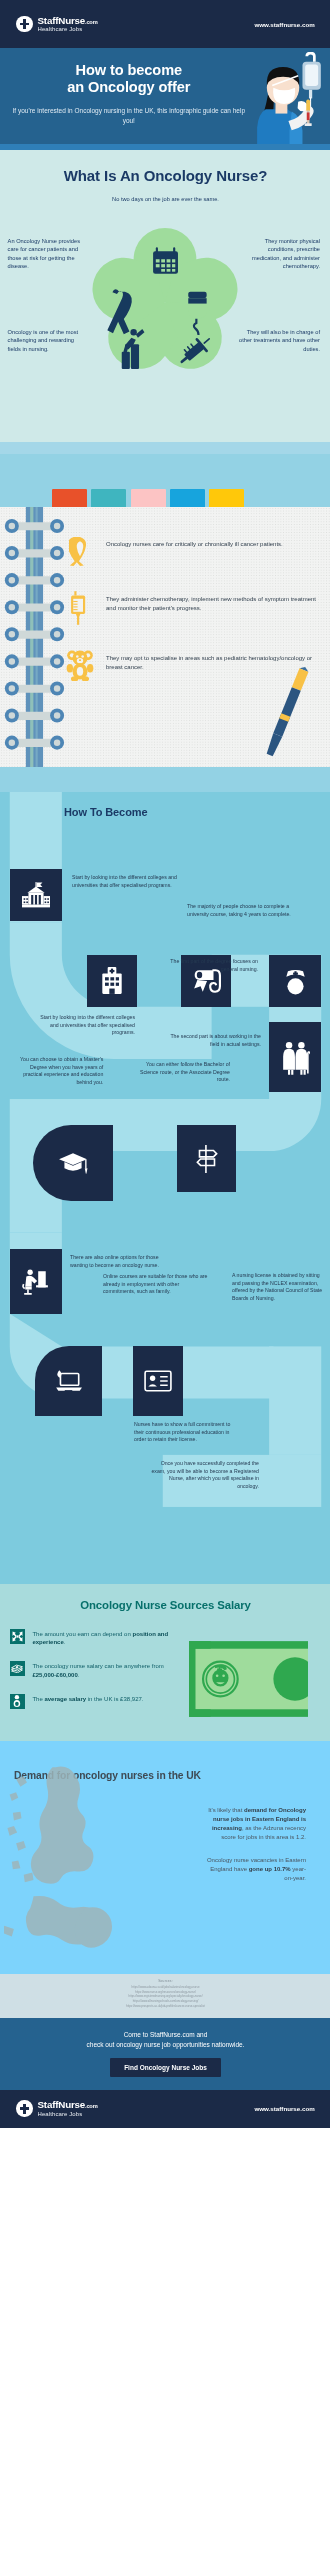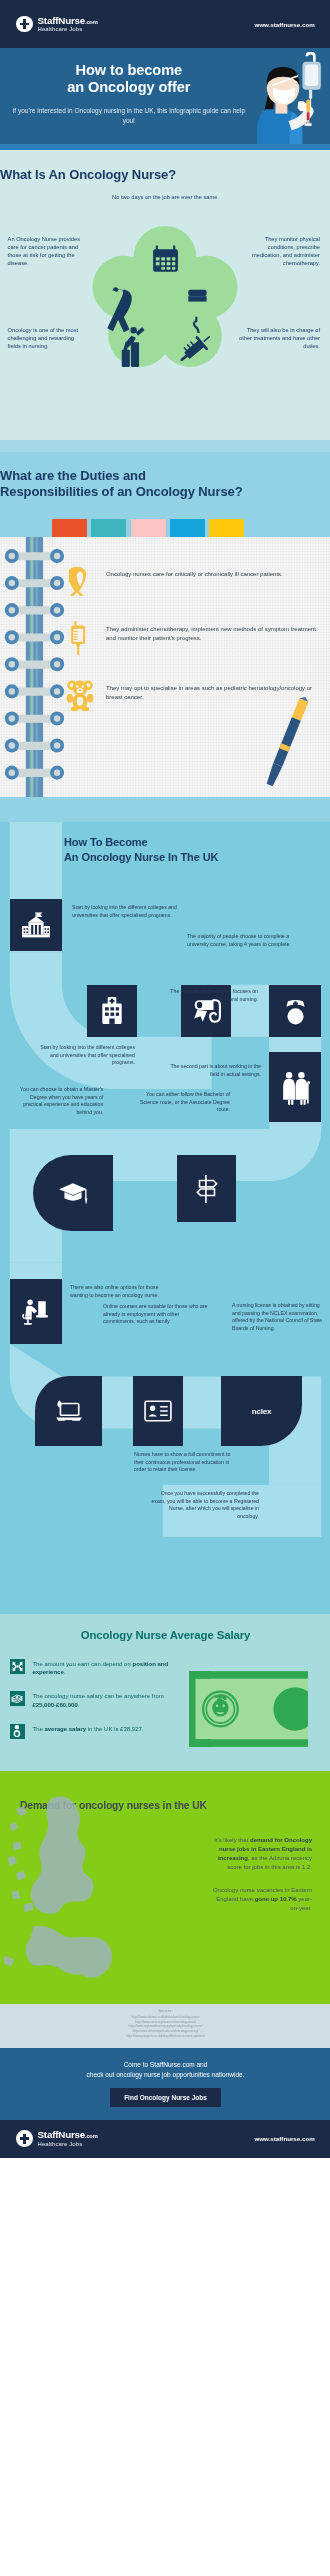--- a/index.html
+++ b/index.html
@@ -61,21 +61,21 @@
     margin-top: 9.8px;
     padding: 0 81px 0 7.6px;
   }
   
   .nurse { position: absolute; right: 7.6px; top: 4.3px; width: 81px; height: 108px; }
   .hero-stripe { height: 6.5px; background: #2f7fb8; }
 
   
   .sec-whatis { background: #cfe9e8; padding: 16.3px 0 14px 0; }
   .sec-title {
-    text-align: left; font-size: 13px; font-weight: bold;
+    text-align: center; font-size: 15px; font-weight: bold;
     color: #1b3a66; letter-spacing: -0.1px; line-height: 1.25;
   }
   .petal-wrap { position: relative; width: 331px; height: 233px; margin-top: 9.8px; }
   .petal-note { font-size: 5.7px; line-height: 1.45; color: #1b3a66; position: absolute; }
   .n-top   { width: 119px; left: 106px; top: 0px;   text-align: center; }
   .n-left  { width: 81px; left: 7.6px;  top: 42px;  text-align: left; }
   .n-right { width: 81px; left: 239px; top: 42px;  text-align: right; }
   .n-bl    { width: 81px; left: 7.6px;  top: 133px; text-align: left; }
   .n-br    { width: 81px; left: 239px; top: 133px; text-align: right; }
   .flower { position: absolute; left: 92px; top: 26px; width: 146px; height: 163px; }
@@ -124,21 +124,21 @@
   .salary-body { display: flex; margin-top: 17.4px; padding: 0 9.8px; }
   .salary-list { width: 179px; }
   .salary-item { display: flex; gap: 7.6px; align-items: flex-start; margin-bottom: 14px; }
   .sal-ico { width: 15px; height: 15px; background: #07706b; flex: 0 0 15px;
              display:flex; align-items:center; justify-content:center; }
   .sal-text { font-size: 6px; line-height: 1.45; color: #115f68; padding-top: 1.1px; }
   .sal-text b { color: #0c4f58; }
   .banknote { width: 119px; height: 76px; position: relative; margin-top: 12px; }
 
   
-  .sec-demand { background: #84cc16; position: relative; padding: 15px 0 11px 8px; min-height: 233px; }
+  .sec-demand { background: #7dd3fc; position: relative; padding: 15px 0 11px 2px; min-height: 233px; }
   .demand-title {
     font-size: 10.3px; font-weight: bold; color: #3e4a54;
     letter-spacing: -0.1px; padding: 14px 6.5px 0 12px;
   }
   .uk-map { position: absolute; left: 4.3px; top: 22px; width: 163px; height: 206px; opacity: .85; }
   .demand-note {
     position: relative; width: 103px; margin-left: 201px; margin-top: 25px;
     font-size: 6px; line-height: 1.5; color: #4a5560; text-align: right;
   }
   .demand-note b { color: #333f4a; }
@@ -291,24 +291,20 @@
           <path d="M18 10 v12 M26 10 v12 M34 10 v12" stroke-width="3"></path>
           <path d="M12 24 L0 24"></path>
           <path d="M54 24 L66 24" stroke-width="3"></path>
         </g>
       </svg>
     </div>
   </div>
   <div class="sec-whatis-foot"></div>
 
   <div class="sec-duties">
-    <div class="sec-title">
-      <div>What are the Duties and</div>
-      <div>Responsibilities of an Oncology Nurse?</div>
-    </div>
 
     <div class="tabs">
       <div class="tab" style="background:#e8512a"></div>
       <div class="tab" style="background:#3fb5bf"></div>
       <div class="tab" style="background:#fcc4c4"></div>
       <div class="tab" style="background:#17a4dd"></div>
       <div class="tab" style="background:#ffc80a"></div>
     </div>
 
     <div class="notepad">
@@ -459,21 +455,20 @@
         <path d="M18 662 v150 h96 v-150z"></path>
         <rect x="18" y="812" width="96" height="150"></rect>
         <path d="M18 962 v60 a96 96 0 0 0 96 96 h390 v-96 h-390z"></path>
         <rect x="496" y="1022" width="96" height="200"></rect>
         <rect x="300" y="1222" width="292" height="96"></rect>
       </g>
     </svg>
 
     <div class="how-title">
       <div>How To Become</div>
-      <div>An Oncology Nurse In The UK</div>
     </div>
 
     <div class="step-card" style="left:9.8px; top:77px; width:52px; height:52px;">
       <svg width="28" height="26" viewBox="0 0 52 48">
         <rect x="25" y="0" width="2" height="10" fill="#fff"></rect>
         <path d="M27 1 h11 l-4 4 l4 4 h-11z" fill="#fff"></path>
         <path d="M26 8 l16 12 h-32z" fill="#fff"></path>
         <rect x="12" y="20" width="28" height="22" fill="#fff"></rect>
         <g fill="#1b2a47">
             <rect x="17" y="24" width="4" height="18"></rect>
@@ -599,30 +594,27 @@
     <div class="step-card" style="left:133px; top:554px; width:50px; height:70px;">
       <svg width="28" height="22" viewBox="0 0 52 40" fill="none" stroke="#fff" stroke-width="3">
         <rect x="2" y="2" width="48" height="36" rx="3"></rect>
         <circle cx="16" cy="15" r="5" fill="#fff" stroke="none"></circle>
         <path d="M8 30 q8 -8 16 0z" fill="#fff" stroke="none"></path>
         <path d="M30 12 h14 M30 20 h14 M30 28 h14" stroke-width="3"></path>
       </svg>
     </div>
     <div class="step-label" style="left:134px; top:629px; width:97px; text-align:left;">Nurses have to show a full commitment to their continuous professional education in order to retain their license.</div>
 
-    <div class="step-card" style="left:221px; top:554px; width:81px; height:70px; border-radius:0 0 41px 0;">
-      <span class="nclex-word">nclex</span>
-    </div>
     <div class="step-label" style="left:232px; top:480px; width:92px;">A nursing license is obtained by sitting and passing the NCLEX examination, offered by the National Council of State Boards of Nursing.</div>
 
     <div class="step-label" style="left:151px; top:668px; width:108px; text-align:right;">Once you have successfully completed the exam, you will be able to become a Registered Nurse, after which you will specialise in oncology.</div>
   </div>
 
   <div class="sec-salary">
-    <div class="salary-title">Oncology Nurse Average Salary</div>
+    <div class="salary-title">Oncology Nurse Sources Salary</div>
 
     <div class="salary-body">
       <div class="salary-list">
 
         <div class="salary-item">
           <div class="sal-ico">
             <svg width="11" height="11" viewBox="0 0 20 20" fill="#fff">
               <path d="M1 1 l6 2 l-2 2 l4 4 l-2 2 l-4 -4 l-2 2z"></path>
               <path d="M19 1 l-6 2 l2 2 l-4 4 l2 2 l4 -4 l2 2z"></path>
               <path d="M1 19 l6 -2 l-2 -2 l4 -4 l-2 -2 l-4 4 l-2 -2z"></path>

